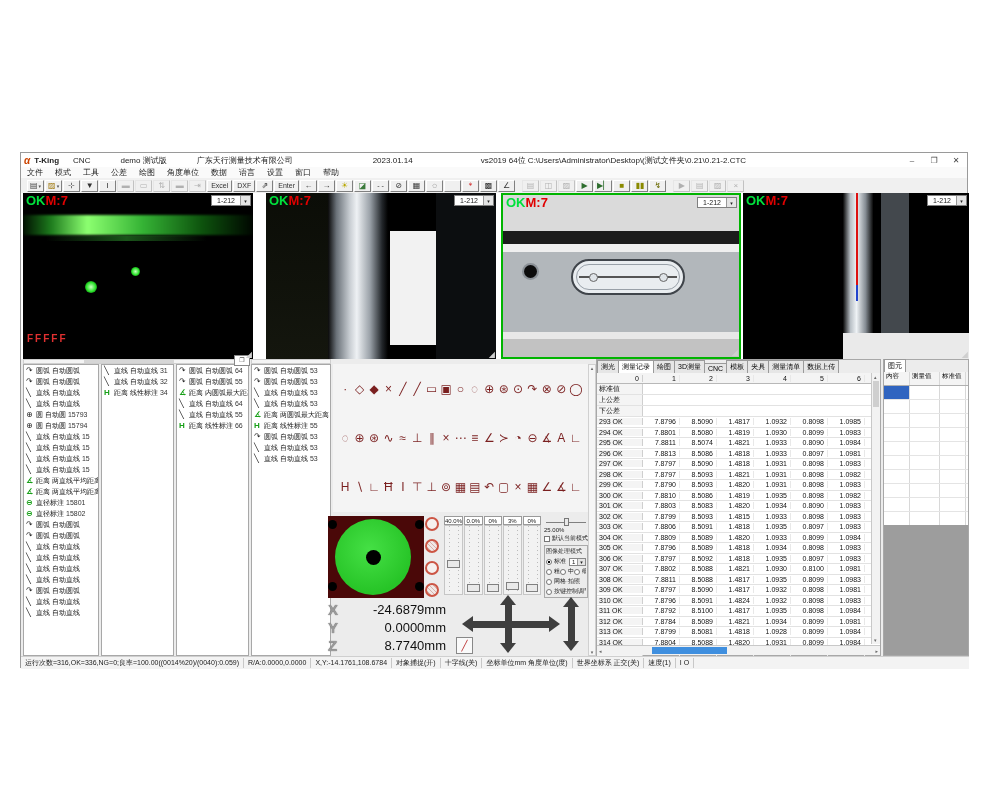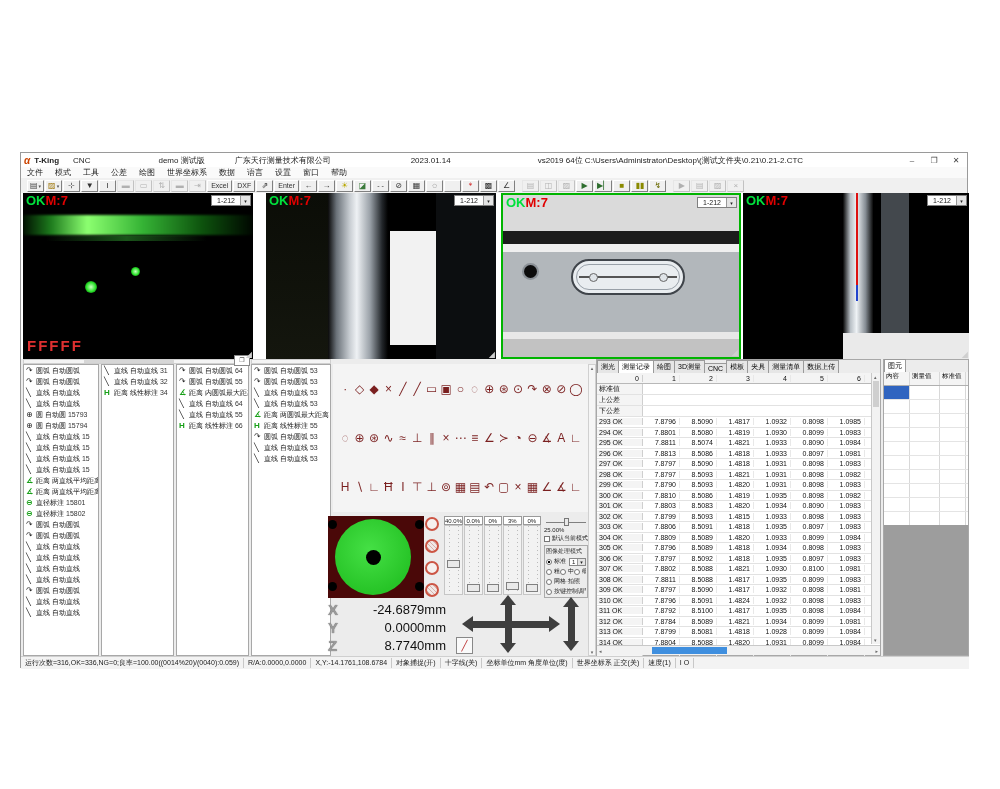--- a/index.html
+++ b/index.html
@@ -3,24 +3,24 @@
 <meta charset="utf-8">
 <style>
   html,body{margin:0;padding:0;}
   body{width:1000px;height:789px;background:#ffffff;font-family:"Liberation Sans","DejaVu Sans",sans-serif;position:relative;overflow:hidden;}
   .app{position:absolute;left:20px;top:152px;width:948px;height:516px;background:#f0f0f0;border:1px solid #9a9a9a;box-sizing:border-box;}
   
   .titlebar{position:absolute;left:0;top:0;width:100%;height:14px;background:#ffffff;display:flex;align-items:center;font-size:8px;color:#222;white-space:nowrap;}
   .logo{color:#cc4400;font-weight:bold;font-style:italic;font-size:10px;margin:0 4px 0 3px;}
   .tb-app{font-weight:bold;}
   .tb-cnc{margin-left:14px;}
-  .tb-demo{margin-left:68px;}
+  .tb-demo{margin-left:30px;}
   .tb-co{margin-left:30px;}
   .tb-date{margin-left:80px;}
-  .tb-path{margin-left:87px;}
+  .tb-path{margin-left:68px;}
   .win-ctrl{margin-left:auto;display:flex;}
   .win-btn{width:22px;height:13px;display:flex;align-items:center;justify-content:center;font-size:8px;color:#444;}
   
   .menubar{position:absolute;left:0;top:14px;width:100%;height:11px;background:#fafafa;border-bottom:1px solid #dcdcdc;display:flex;align-items:center;font-size:8px;}
   .menu-item{padding:0 6px;color:#222;}
   
   .toolbar{position:absolute;left:0;top:25px;width:100%;height:15px;background:#f0f0f0;display:flex;align-items:center;padding-left:6px;box-sizing:border-box;}
   .tb-btn{height:12px;min-width:17px;margin-right:1px;background:#f0f0f0;border:1px solid;border-color:#ffffff #808080 #808080 #ffffff;font-size:8px;line-height:10px;display:flex;align-items:center;justify-content:center;color:#333;padding:0 2px;box-sizing:border-box;}
   .tb-btn.txt{font-size:7px;padding:0 3px;}
   .tb-btn.dis{color:#b0b0b0;border-color:#e6e6e6 #c2c2c2 #c2c2c2 #e6e6e6;}
@@ -35,21 +35,21 @@
   .cam-zoom{position:absolute;right:2px;top:2px;width:40px;height:11px;background:#fff;border:1px solid #808080;font-size:7px;color:#222;display:flex;align-items:center;z-index:5;box-sizing:border-box;}
   .cam-zoom .zv{flex:1;text-align:center;}
   .cam-zoom .zd{width:9px;height:100%;background:#e4e4e4;border-left:1px solid #999;font-size:5px;display:flex;align-items:center;justify-content:center;}
   .cam-grip{position:absolute;right:1px;bottom:0;color:#cfcfcf;font-size:8px;z-index:5;}
   .abs{position:absolute;}
   
   .s1-band{left:0;right:0;top:22px;height:20px;background:linear-gradient(90deg,rgba(0,60,0,.25),#1d7a1d 12%,#8cff70 28%,#35b335 52%,#0d520d 78%,rgba(0,40,0,.15));filter:blur(1px);}
   .s1-band2{left:10%;right:20%;top:43px;height:5px;background:linear-gradient(90deg,transparent,#1a551a,transparent);}
   .s1-d1{left:62px;top:88px;width:12px;height:12px;border-radius:50%;background:radial-gradient(circle,#c9ffc0,#28e028 55%,rgba(0,90,0,.2));}
   .s1-d2{left:108px;top:74px;width:9px;height:9px;border-radius:50%;background:radial-gradient(circle,#c9ffc0,#28e028 55%,rgba(0,90,0,.2));}
-  .s1-note{left:4px;bottom:5px;font-size:15px;color:#e03030;letter-spacing:2px;font-weight:bold;}
+  .s1-note{left:4px;bottom:15px;font-size:10px;color:#e03030;letter-spacing:2px;font-weight:bold;}
   
   .s2-left{left:0;top:0;width:62px;height:100%;background:linear-gradient(180deg,#0b0d07,#14160e);}
   .s2-rod{left:62px;top:0;width:60px;height:100%;background:linear-gradient(90deg,#0a0a0a,#6a7178 14%,#c7ccd1 36%,#eef1f4 48%,#9aa1a8 70%,#23272b 90%,#000);}
   .s2-white{left:124px;top:38px;width:46px;height:114px;background:#f2f2f2;}
   .s2-right{left:170px;top:0;width:60px;height:100%;background:#0c0e10;}
   
   .cam.c3{background:#c6c6c6;}
   .s3-top{left:0;top:0;width:100%;height:36px;background:#dadada;}
   .s3-dark{left:0;top:36px;width:100%;height:13px;background:#1c1c1c;}
   .s3-line{left:0;top:49px;width:100%;height:8px;background:#efefef;}
@@ -180,21 +180,21 @@
       <span class="win-btn">✕</span>
     </span>
   </div>
 
   <div class="menubar" id="menu">
       <span class="menu-item">文件</span>
       <span class="menu-item">模式</span>
       <span class="menu-item">工具</span>
       <span class="menu-item">公差</span>
       <span class="menu-item">绘图</span>
-      <span class="menu-item">世界坐标系</span>
+      <span class="menu-item">角度单位</span>
       <span class="menu-item">数据</span>
       <span class="menu-item">语言</span>
       <span class="menu-item">设置</span>
       <span class="menu-item">窗口</span>
       <span class="menu-item">帮助</span>
     </div>
 
   <div class="toolbar" id="toolbar">
       <span class="tb-btn">▤<span class="tb-dd">▾</span></span>
       <span class="tb-btn" style="color: rgb(160, 122, 16);">▨<span class="tb-dd">▾</span></span>

